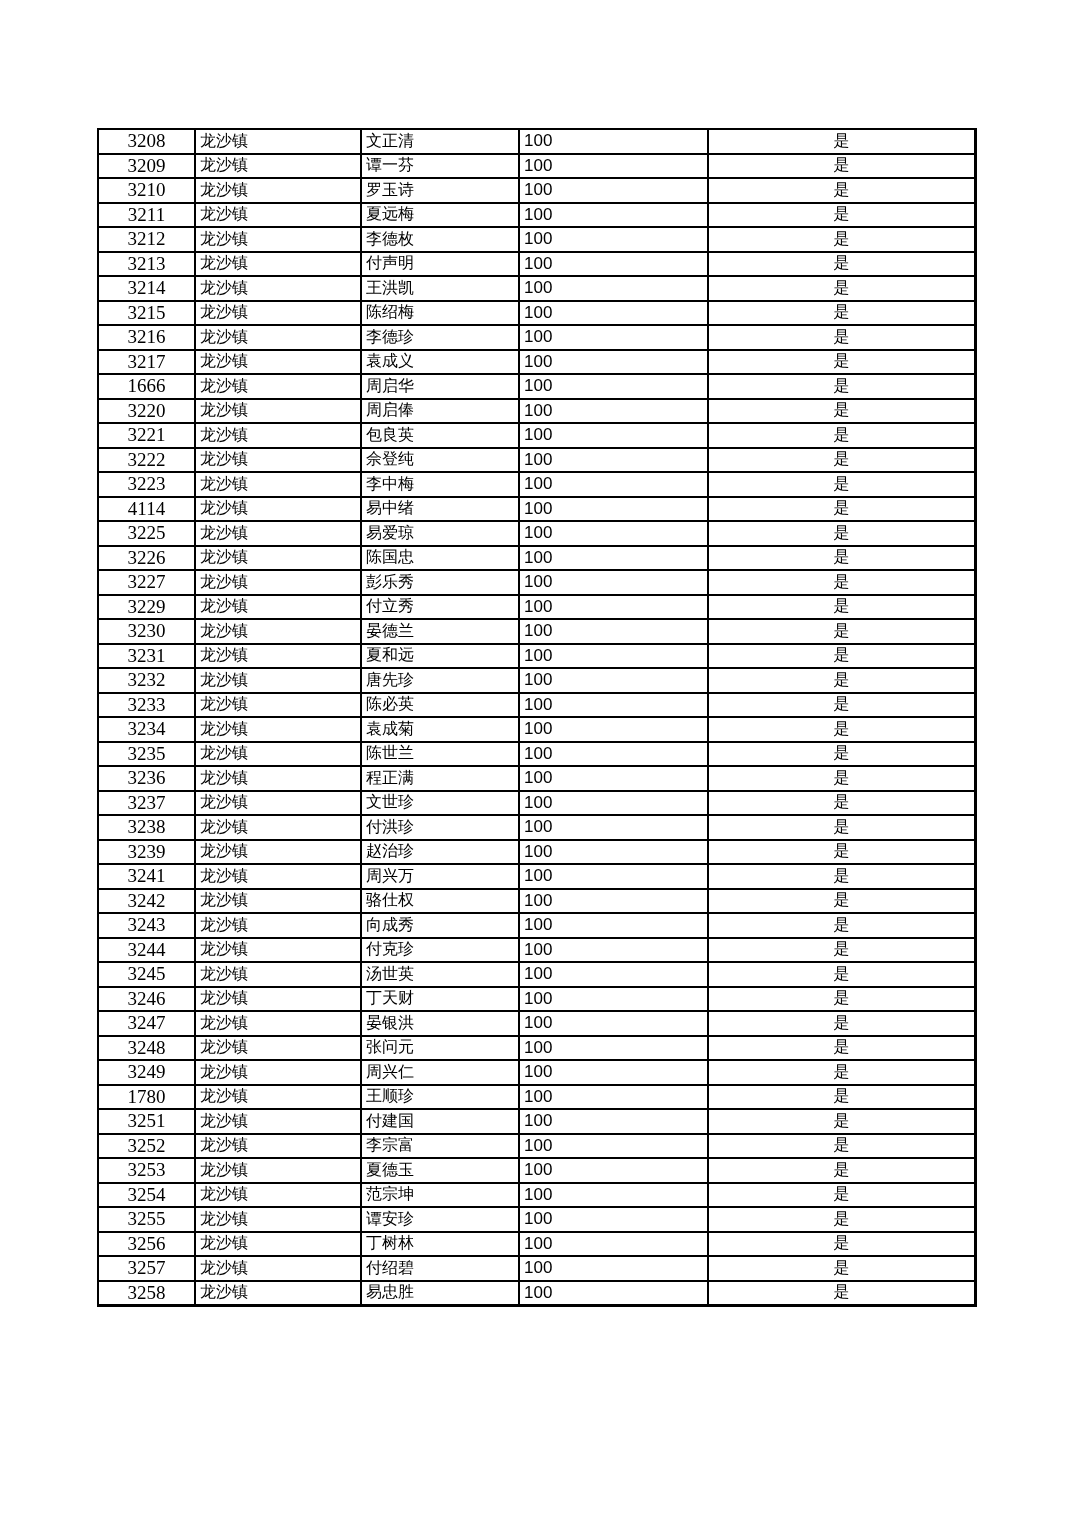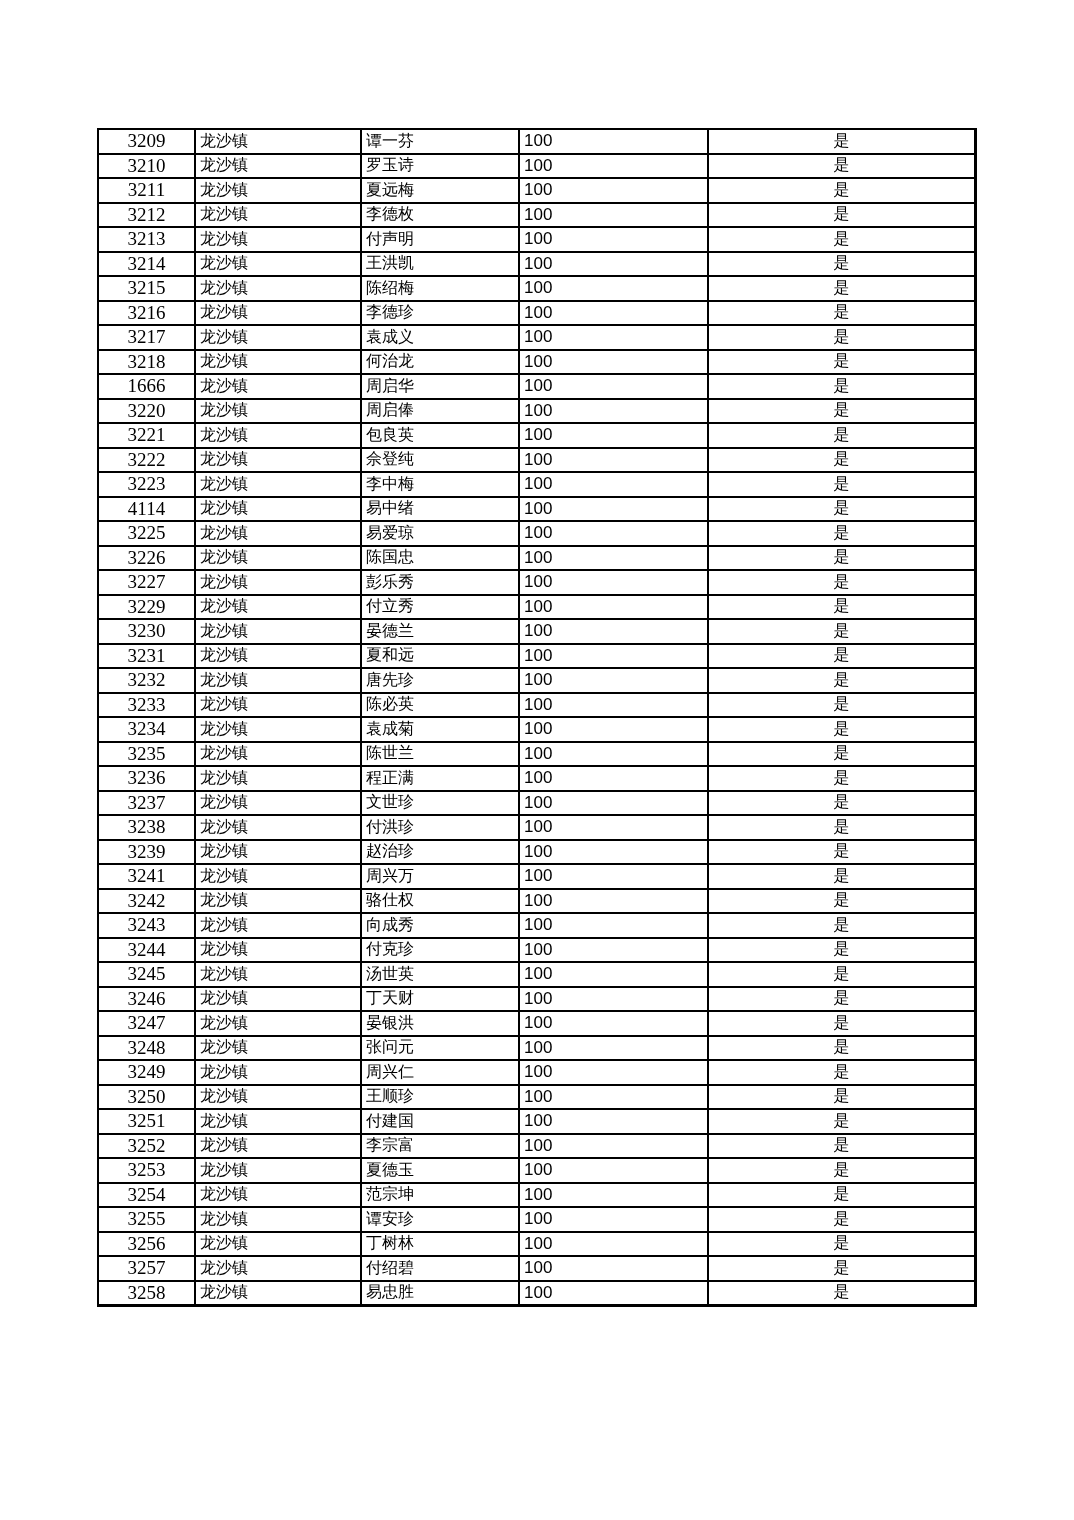--- a/index.html
+++ b/index.html
@@ -64,20 +64,27 @@
     font-size: 16px;
   }
 </style>
 </head>
 <body>
 
 <div class="page">
   <table class="records">
     <tbody>
         <tr>
+          <td class="col-id">3208</td>
+          <td class="col-town">龙沙镇</td>
+          <td class="col-name">文正清</td>
+          <td class="col-score">100</td>
+          <td class="col-flag">是</td>
+        </tr>
+        <tr>
           <td class="col-id">3209</td>
           <td class="col-town">龙沙镇</td>
           <td class="col-name">谭一芬</td>
           <td class="col-score">100</td>
           <td class="col-flag">是</td>
         </tr>
         <tr>
           <td class="col-id">3210</td>
           <td class="col-town">龙沙镇</td>
           <td class="col-name">罗玉诗</td>
@@ -127,27 +134,20 @@
           <td class="col-flag">是</td>
         </tr>
         <tr>
           <td class="col-id">3217</td>
           <td class="col-town">龙沙镇</td>
           <td class="col-name">袁成义</td>
           <td class="col-score">100</td>
           <td class="col-flag">是</td>
         </tr>
         <tr>
-          <td class="col-id">3218</td>
-          <td class="col-town">龙沙镇</td>
-          <td class="col-name">何治龙</td>
-          <td class="col-score">100</td>
-          <td class="col-flag">是</td>
-        </tr>
-        <tr>
           <td class="col-id">1666</td>
           <td class="col-town">龙沙镇</td>
           <td class="col-name">周启华</td>
           <td class="col-score">100</td>
           <td class="col-flag">是</td>
         </tr>
         <tr>
           <td class="col-id">3220</td>
           <td class="col-town">龙沙镇</td>
           <td class="col-name">周启俸</td>
@@ -337,21 +337,21 @@
           <td class="col-flag">是</td>
         </tr>
         <tr>
           <td class="col-id">3249</td>
           <td class="col-town">龙沙镇</td>
           <td class="col-name">周兴仁</td>
           <td class="col-score">100</td>
           <td class="col-flag">是</td>
         </tr>
         <tr>
-          <td class="col-id">3250</td>
+          <td class="col-id">1780</td>
           <td class="col-town">龙沙镇</td>
           <td class="col-name">王顺珍</td>
           <td class="col-score">100</td>
           <td class="col-flag">是</td>
         </tr>
         <tr>
           <td class="col-id">3251</td>
           <td class="col-town">龙沙镇</td>
           <td class="col-name">付建国</td>
           <td class="col-score">100</td>

